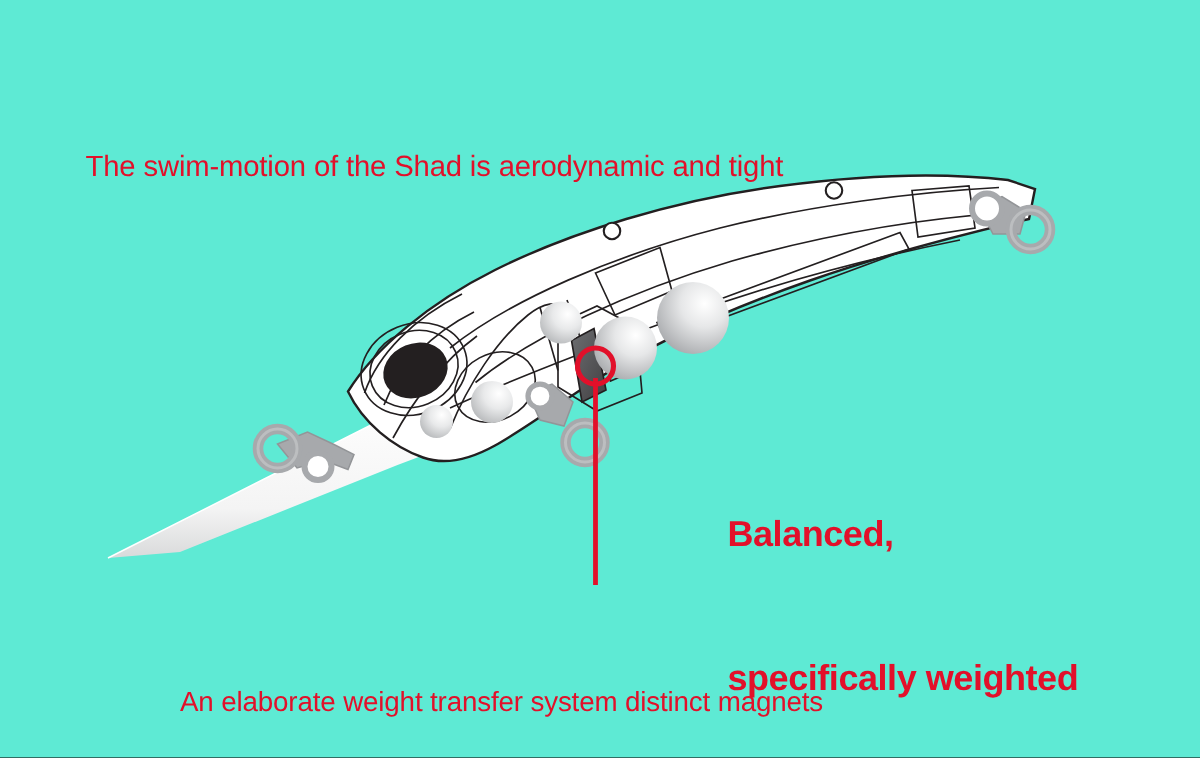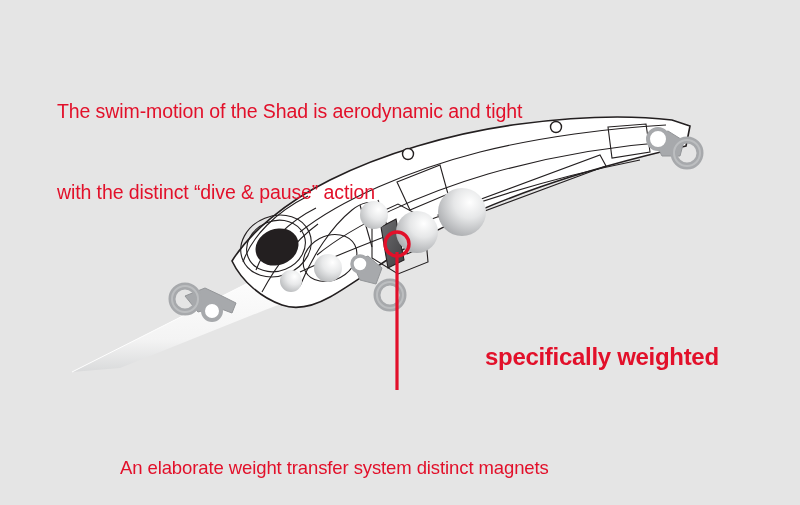--- a/index.html
+++ b/index.html
@@ -4,21 +4,21 @@
 <style>
   html, body {
     margin: 0;
     padding: 0;
     background: #0f0f0f;
   }
   #page {
     position: relative;
     width: 800px;
     height: 505px;
-    background: #e5e5e5;
+    background: #5eead4;
     overflow: hidden;
     font-family: "Liberation Sans", sans-serif;
   }
   .lure-svg {
     position: absolute;
     left: 0;
     top: 0;
     width: 800px;
     height: 505px;
   }
@@ -169,24 +169,24 @@
     </g>
 
     <g>
       <line x1="397" y1="252" x2="397" y2="390" stroke="#e2102a" stroke-width="3.2"></line>
       <circle cx="397" cy="244" r="12" fill="none" stroke="#e2102a" stroke-width="3.4"></circle>
     </g>
   </svg>
 
   <div class="caption" id="caption-top">
     <span class="cap-line">The swim-motion of the Shad is aerodynamic and tight</span>
-    <span class="cap-line">with the distinct “dive &amp; pause” action</span>
   </div>
 
   <div class="caption" id="caption-right">
+    <span class="cap-line">Balanced,</span>
     <span class="cap-line">specifically weighted</span>
     
   </div>
 
   <div class="caption" id="caption-bottom">
     <span class="cap-line">An elaborate weight transfer system distinct magnets</span>
     
   </div>
 
 </div>

